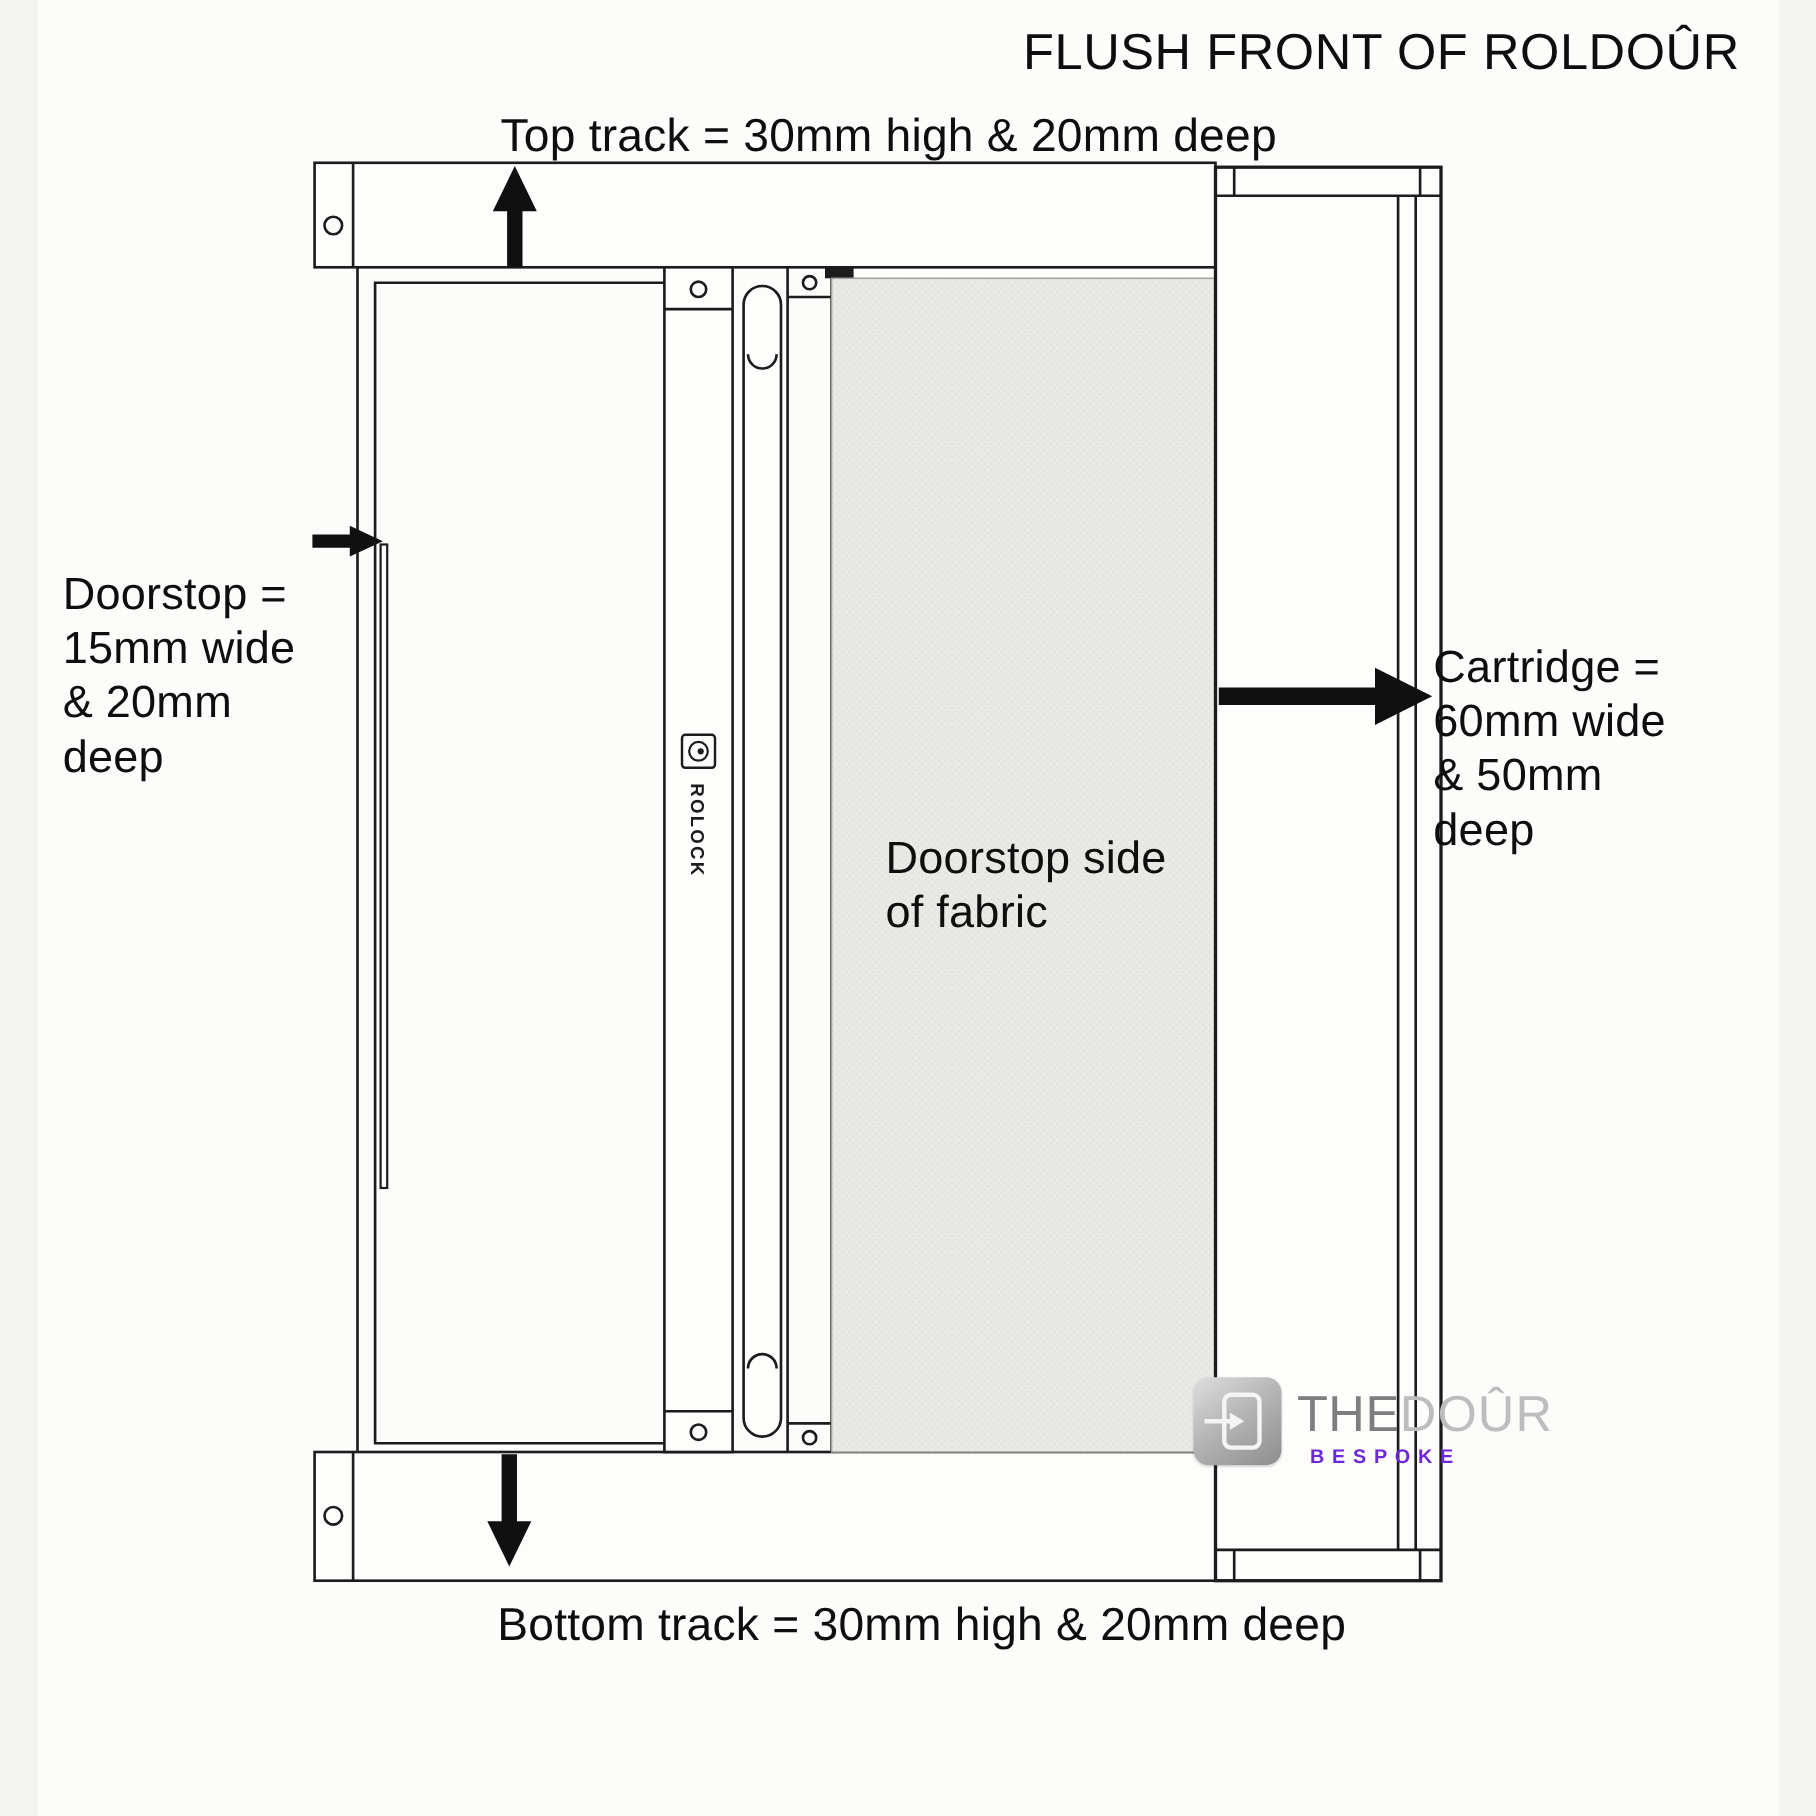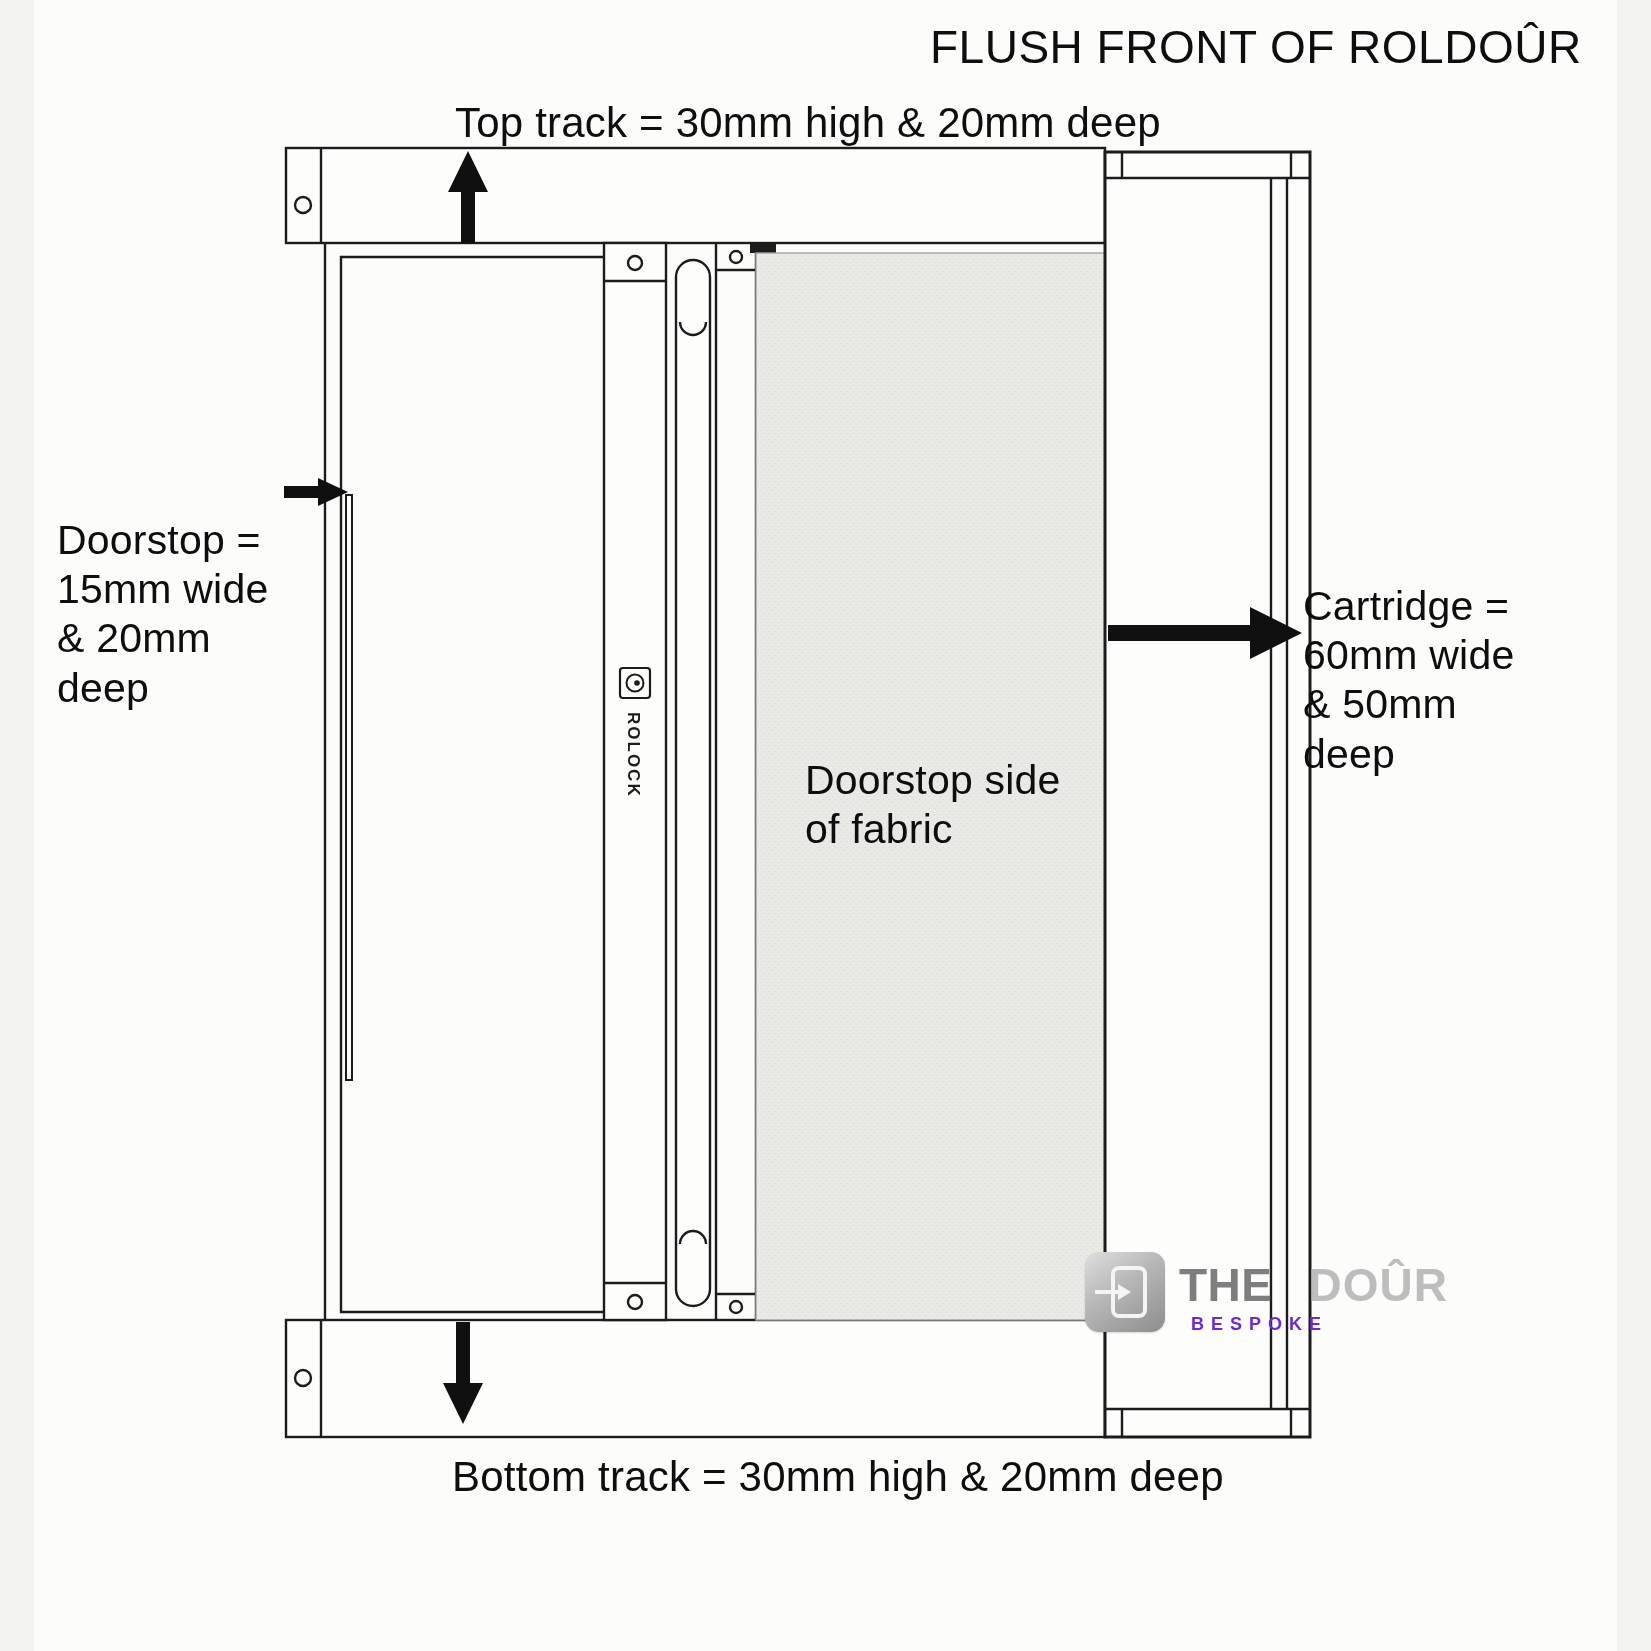--- a/index.html
+++ b/index.html
@@ -23,22 +23,22 @@
   .fabric-lbl    { left:805px;  top:756px; }
   
   .logo { position:absolute; left:1085px; top:1248px; width:320px; height:110px; }
   .logo-square {
     position:absolute; left:0; top:4px; width:80px; height:80px; border-radius:14px;
     background:linear-gradient(145deg,#dedede 0%, #b6b6b6 45%, #8d8d8d 100%);
     box-shadow:0 1px 2px rgba(0,0,0,0.15);
   }
   .logo-square svg { position:absolute; left:0; top:0; }
   .logo-wordmark { position:absolute; left:94px; top:10px; font-size:46px; white-space:nowrap; }
-  .logo-the  { font-weight:700; color:#7e7e7e; letter-spacing:0.5px; }
-  .logo-dour { font-weight:700; color:#bdbdbd; letter-spacing:1px;padding-left:36px; }
+  .logo-the  { font-weight:400; color:#7e7e7e; letter-spacing:0.5px; }
+  .logo-dour { font-weight:400; color:#bdbdbd; letter-spacing:1px; }
   .logo-bespoke {
     position:absolute; left:106px; top:66px;
     font-size:18px; font-weight:600; letter-spacing:7px; color:#6d28d9;
   }
 </style>
 </head>
 <body>
 
 <div class="canvas">
   <div class="edge-strip left"></div>

